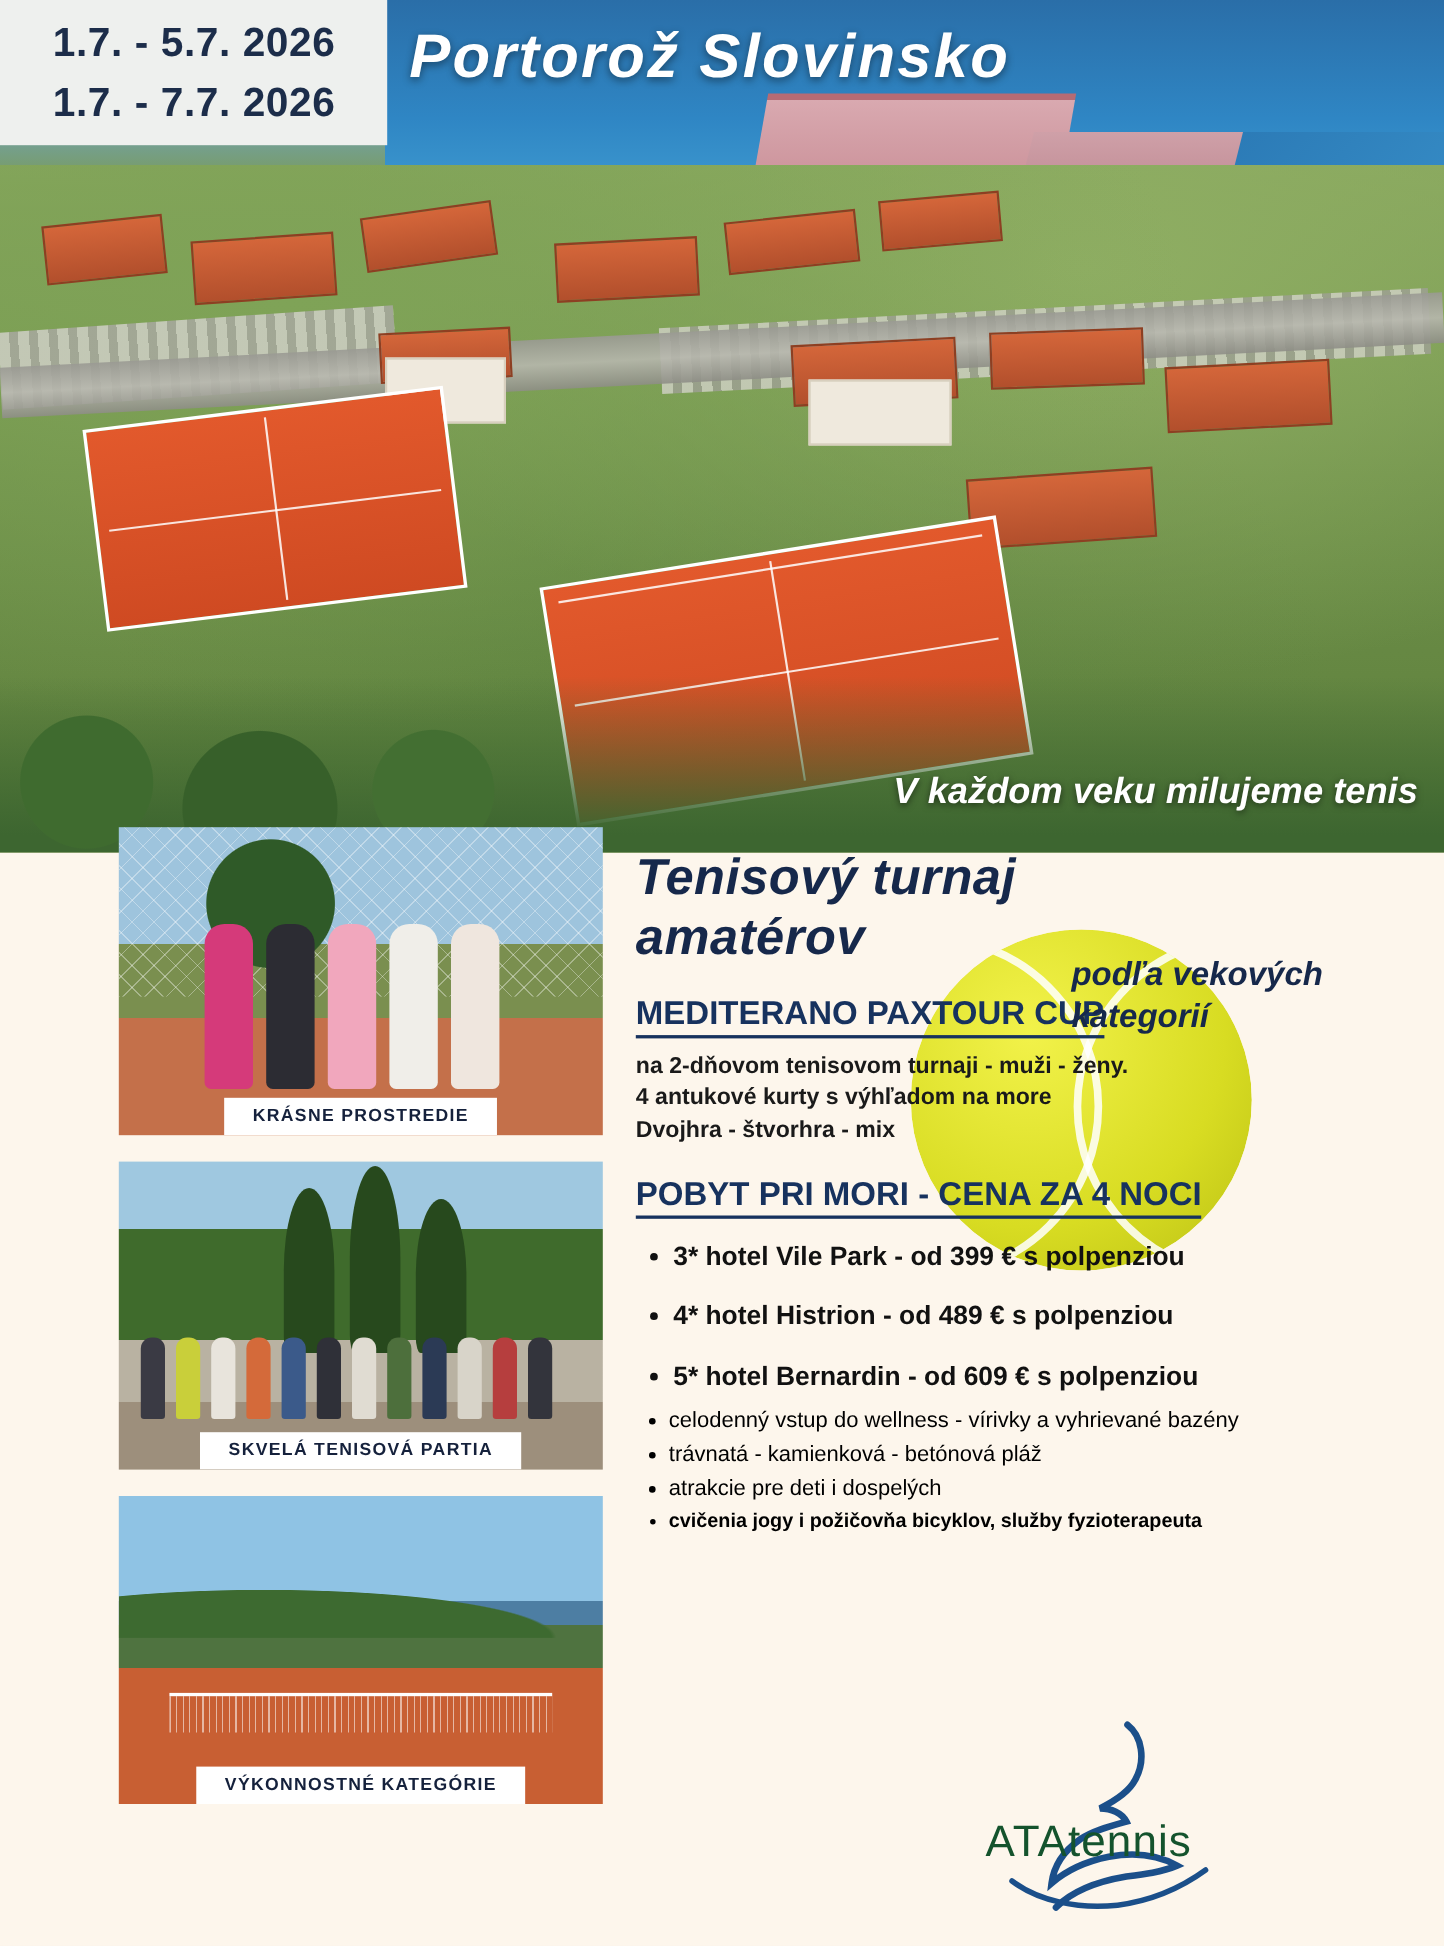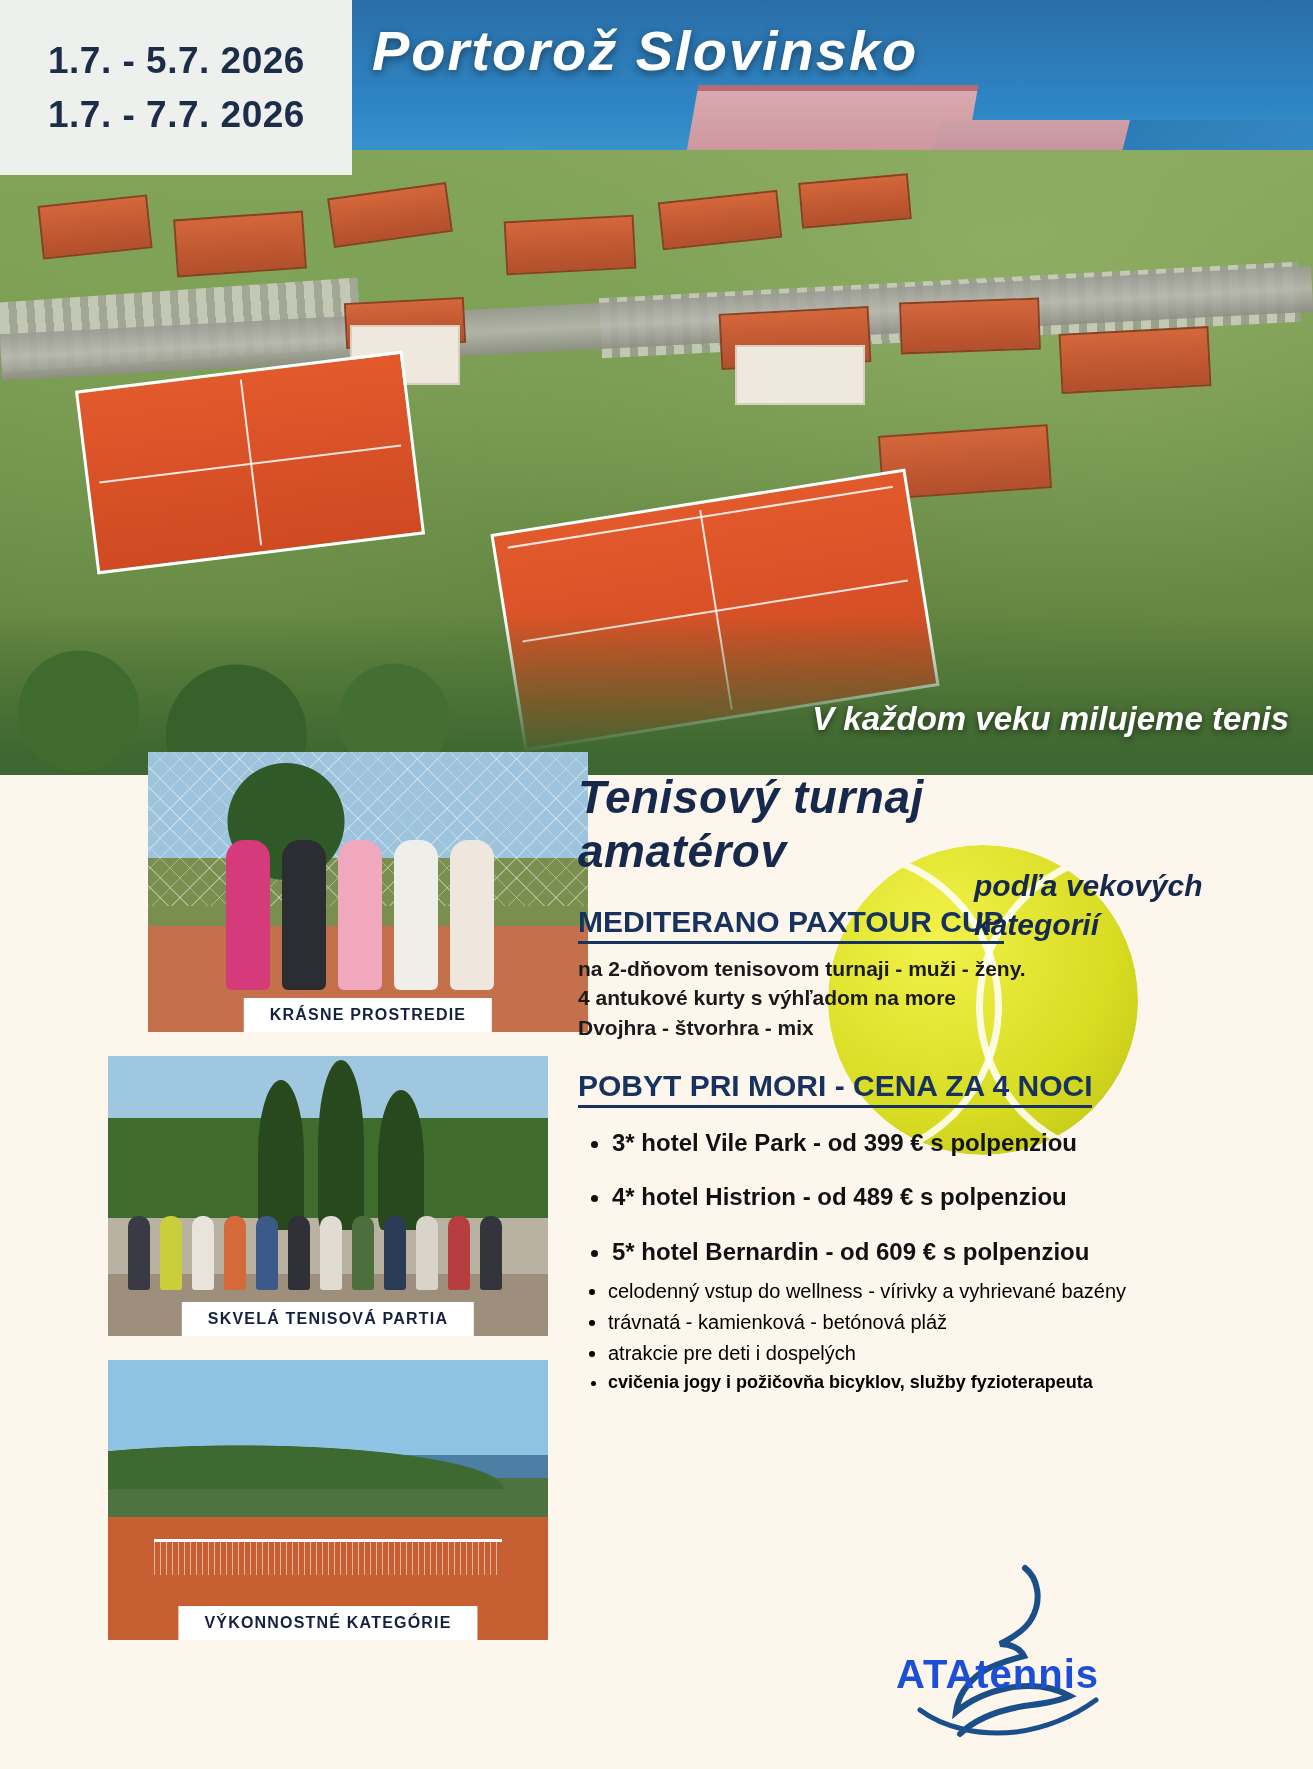--- a/index.html
+++ b/index.html
@@ -85,21 +85,21 @@
     position:absolute; bottom:0; left:0; width:1313px; height:160px;
     background:
       radial-gradient(circle at 6% 60%, #3f6b2f 0 60px, transparent 61px),
       radial-gradient(circle at 18% 75%, #37602a 0 70px, transparent 71px),
       radial-gradient(circle at 30% 65%, #436f32 0 55px, transparent 56px),
       linear-gradient(to bottom, rgba(70,110,55,0), #3d6630 90%);
   }
 
   
   .date-badge {
-    position:absolute; left:0; top:0; width:352px; height:175px;
+    position:absolute; left:0; top:0; width:352px; height:132px;
     background:#eef0ee; z-index:6;
     display:flex; flex-direction:column; justify-content:center;
     padding-left:48px;
   }
   .date-badge div {
     font-size:37px; font-weight:bold; color:#1c2d4a; letter-spacing:.5px;
     line-height:1.45;
   }
 
   .hero-title {
@@ -127,21 +127,20 @@
   .photo .cap {
     position:absolute; left:50%; transform:translateX(-50%);
     bottom:0; background:#ffffff; color:#15213c;
     font-size:16px; font-weight:bold; letter-spacing:1.2px;
     padding:8px 26px; white-space:nowrap;
   }
   
   .p1 {
     background:
       linear-gradient(to bottom, #9ec4dd 0 38%, #7a8f4f 38% 62%, #c4704a 62% 100%);
-    margin-left: 40px;
   }
   .p1 .fence {
     position:absolute; left:0; top:0; width:100%; height:55%;
     background:
       repeating-linear-gradient(45deg, rgba(255,255,255,.35) 0 1px, transparent 1px 14px),
       repeating-linear-gradient(-45deg, rgba(255,255,255,.35) 0 1px, transparent 1px 14px);
   }
   .p1 .tree {
     position:absolute; left:78px; top:2px; width:120px; height:150px;
     background:radial-gradient(circle at 50% 45%, #2f5a28 0 58px, transparent 59px);
@@ -225,21 +224,21 @@
   }
   ul.extras li.small { font-size:18px;font-weight:bold; }
 
   
   .logo {
     position:absolute; left:860px; top:1560px; width:300px; height:190px;
     z-index:4;
   }
   .logo-text {
     position:absolute; left:36px; top:92px;
-    font-size:40px; font-weight:bold; color:#1d4ed8; letter-spacing:1px;
+    font-size:40px; font-weight:normal; color:#14532d; letter-spacing:1px;
   }
 </style>
 </head>
 <body>
 
 <div class="hero">
   <div class="sea"></div>
   <div class="sea2"></div>
   <div class="resort"></div>
   <div class="resort2"></div>

